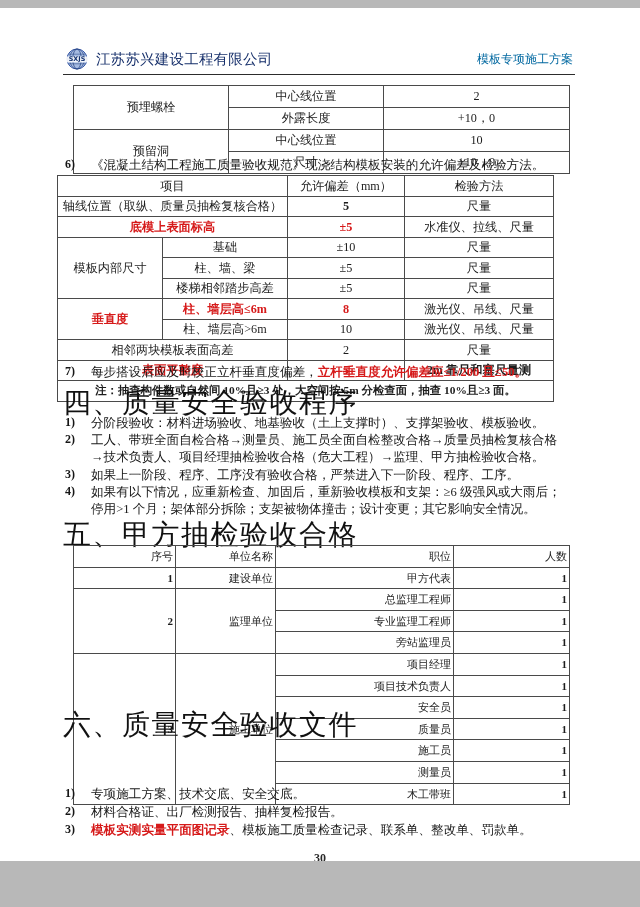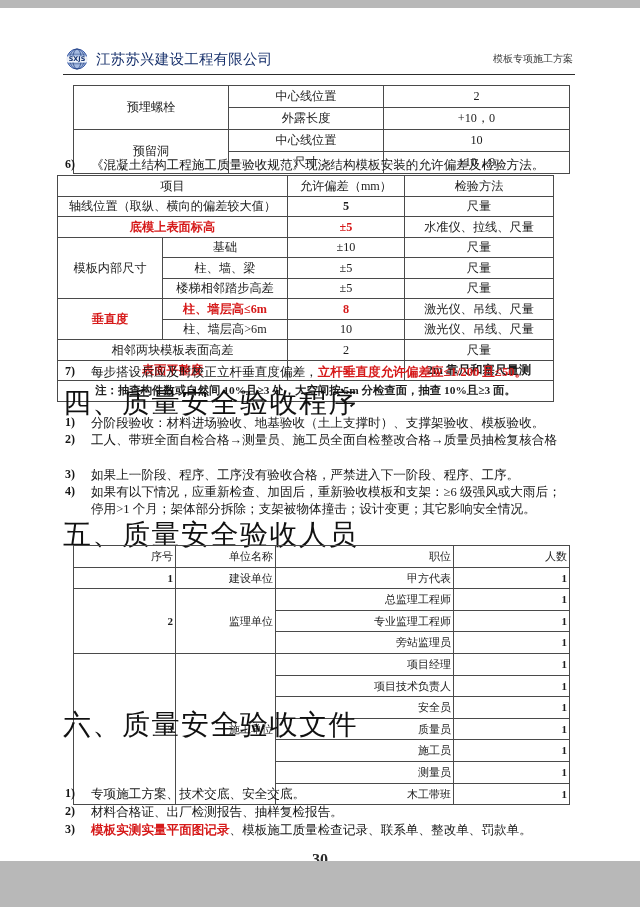--- a/index.html
+++ b/index.html
@@ -42,22 +42,22 @@
   }
   .logo svg { display: block; }
   .company {
     font-size: 14.5px;
     letter-spacing: .2px;
     color: #17306b;
     font-family: "Liberation Serif", "DejaVu Serif", serif;
     white-space: nowrap;
   }
   .header-right {
-    font-size: 10px;
-    color: #404040;
+    font-size: 12px;
+    color: #0369a1;
     white-space: nowrap;
     padding-right: 2px;
   }
 
   
   table.doc {
     border-collapse: collapse;
     table-layout: fixed;
     position: absolute;
     font-size: 12.2px;
@@ -121,21 +121,21 @@
     white-space: nowrap;
   }
 
   
   .pagenum {
     position: absolute;
     left: 0;
     top: 843px;
     width: 640px;
     text-align: center;
-    font-size: 16px;
+    font-size: 12px;
     font-weight: bold;
     color: #2a2a2a;
   }
   .watermark {
     position: absolute;
     left: 498px;
     top: 864px;
     font-size: 23px;
     font-weight: bold;
     letter-spacing: 1px;
@@ -211,21 +211,21 @@
         <col style="width:117px">
         <col style="width:149px">
       </colgroup>
     <tbody>
       <tr>
         <td colspan="2">项目</td>
         <td>允许偏差（mm）</td>
         <td>检验方法</td>
       </tr>
       <tr>
-        <td colspan="2">轴线位置（取纵、横向的偏差较大值）</td>
+        <td colspan="2">轴线位置（取纵、质量员抽检复核合格）</td>
         <td class="bold">5</td>
         <td>尺量</td>
       </tr>
       <tr>
         <td colspan="2" class="red">底模上表面标高</td>
         <td class="red">±5</td>
         <td>水准仪、拉线、尺量</td>
       </tr>
       <tr>
         <td rowspan="3">模板内部尺寸</td>
@@ -279,37 +279,38 @@
 
   <div class="listline" style="left:63px; top:407px; width:512px;">
     <span class="num">1)</span>
     <span class="txt">分阶段验收：材料进场验收、地基验收（土上支撑时）、支撑架验收、模板验收。</span>
   </div>
 
   <div class="listline" style="left:63px; top:424px; width:512px;">
     <span class="num">2)</span>
     <span class="txt">
       <span class="ind2">工人、带班全面自检合格→测量员、施工员全面自检整改合格→质量员抽检复核合格</span>
+      <span class="ind2">→技术负责人、项目经理抽检验收合格（危大工程）→监理、甲方抽检验收合格。</span>
     </span>
   </div>
 
   <div class="listline" style="left:63px; top:459px; width:512px;">
     <span class="num">3)</span>
     <span class="txt">如果上一阶段、程序、工序没有验收合格，严禁进入下一阶段、程序、工序。</span>
   </div>
 
   <div class="listline" style="left:63px; top:476px; width:512px;">
     <span class="num">4)</span>
     <span class="txt">
       <span class="ind2">如果有以下情况，应重新检查、加固后，重新验收模板和支架：≥6 级强风或大雨后；</span>
       <span class="ind2">停用&gt;1 个月；架体部分拆除；支架被物体撞击；设计变更；其它影响安全情况。</span>
     </span>
   </div>
 
-  <div class="heading" style="left:63px; top:508px;">五、质量安全验收人员</div>
+  <div class="heading" style="left:63px; top:508px;">五、甲方抽检验收合格</div>
 
   <table class="doc" id="table-personnel">
     <colgroup>
         <col style="width:102px">
         <col style="width:100px">
         <col style="width:178px">
         <col style="width:116px">
       </colgroup>
     <tbody>
       <tr>

